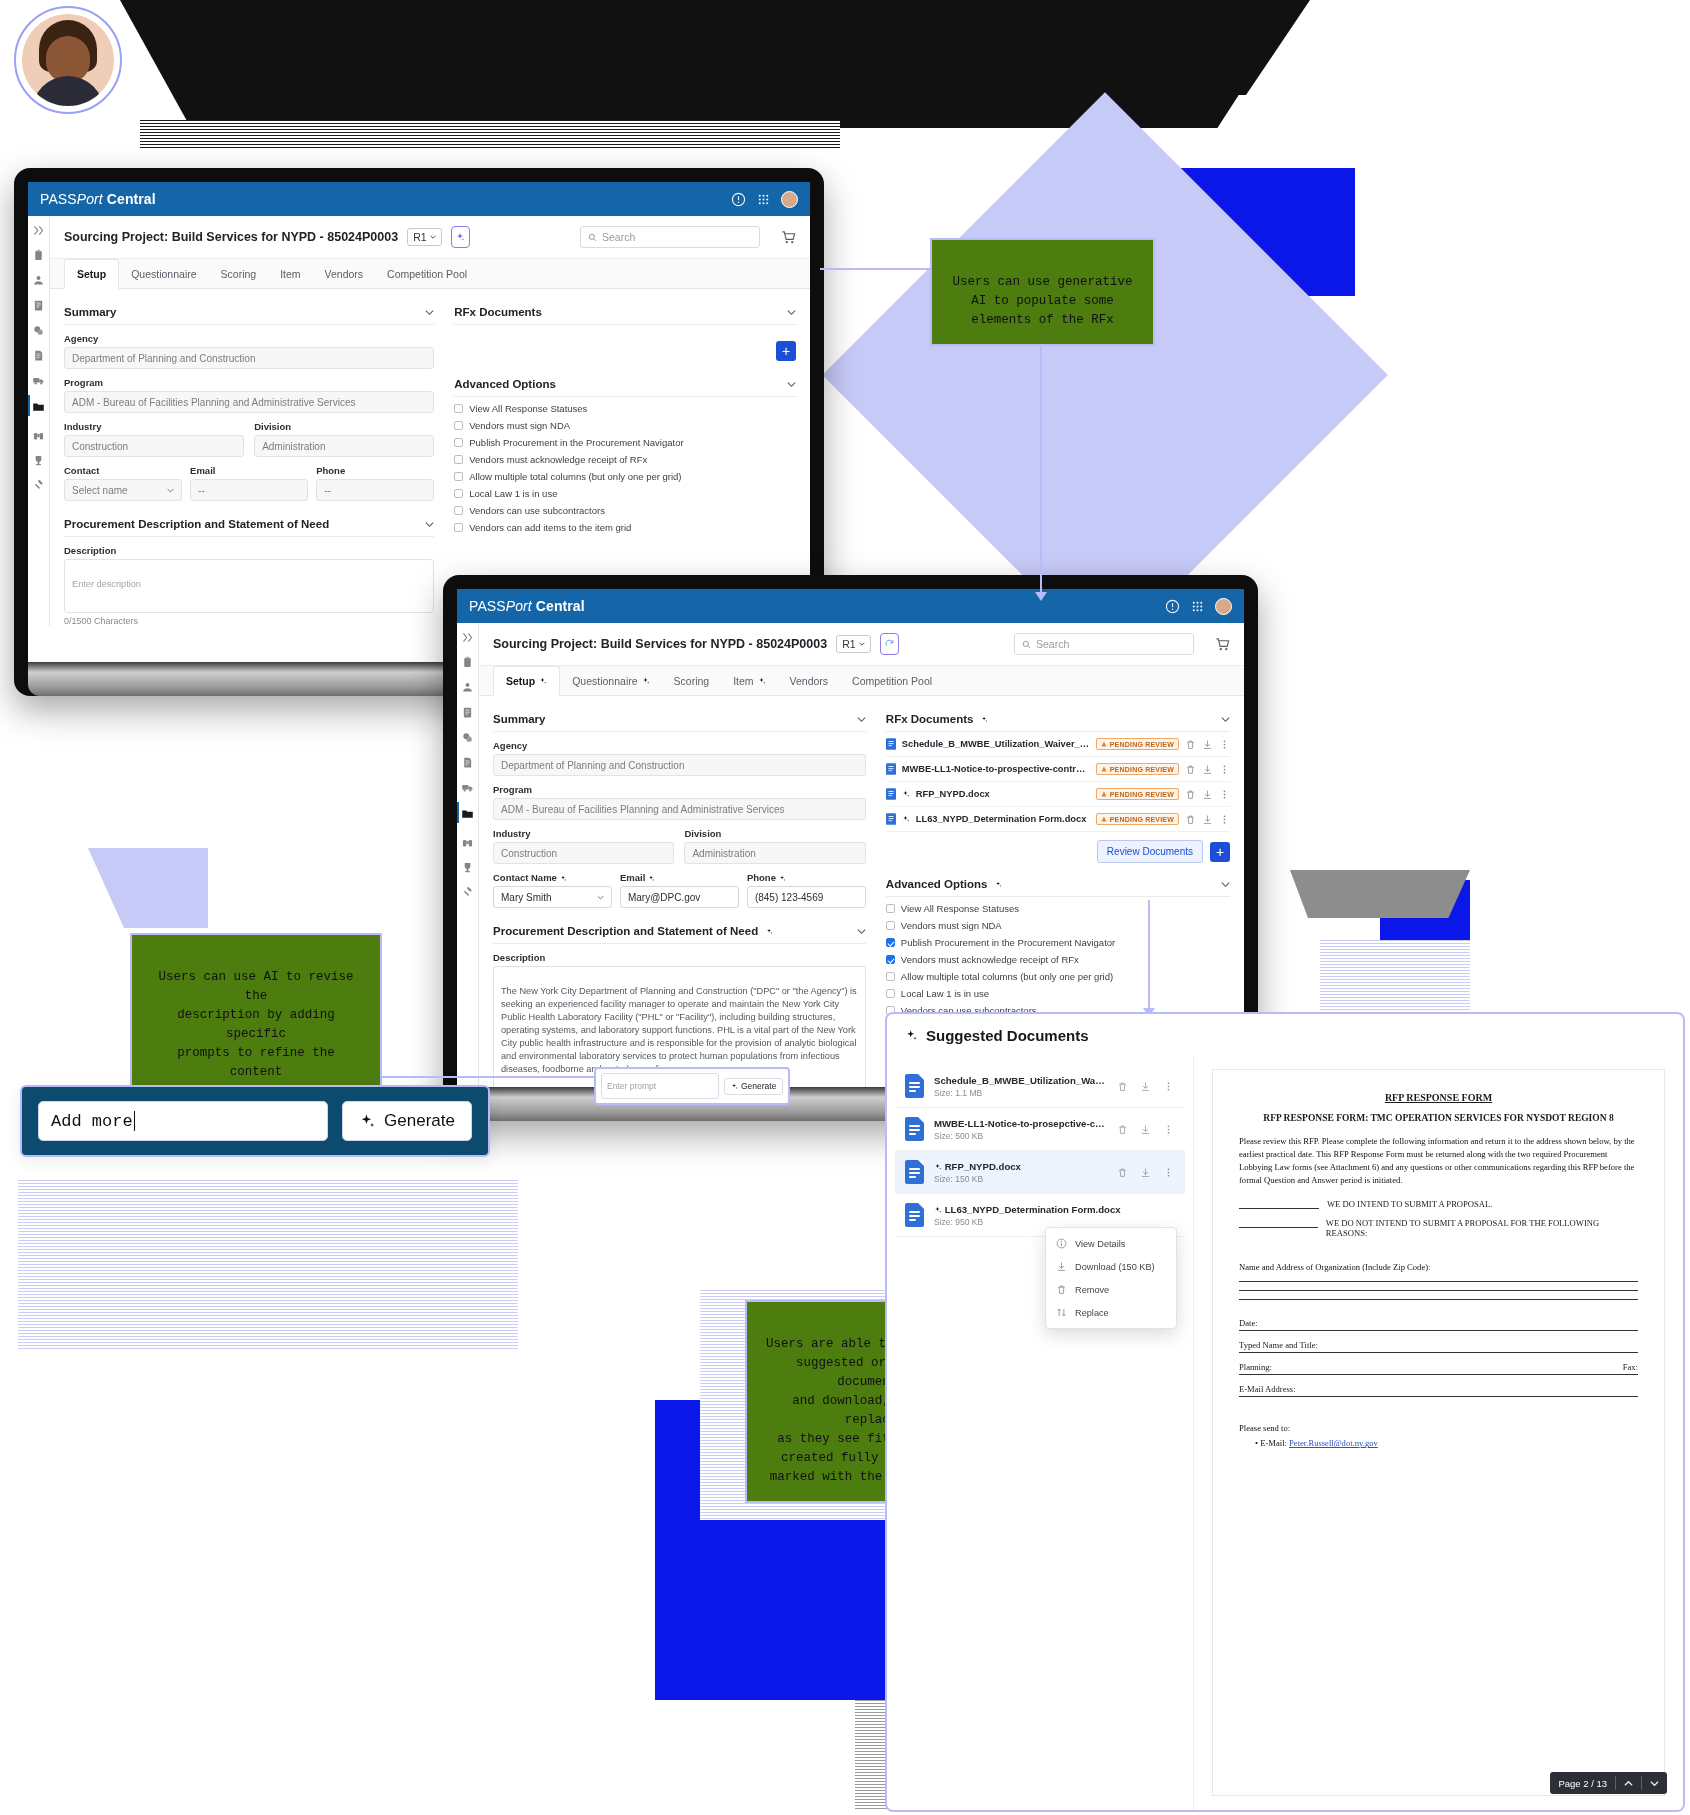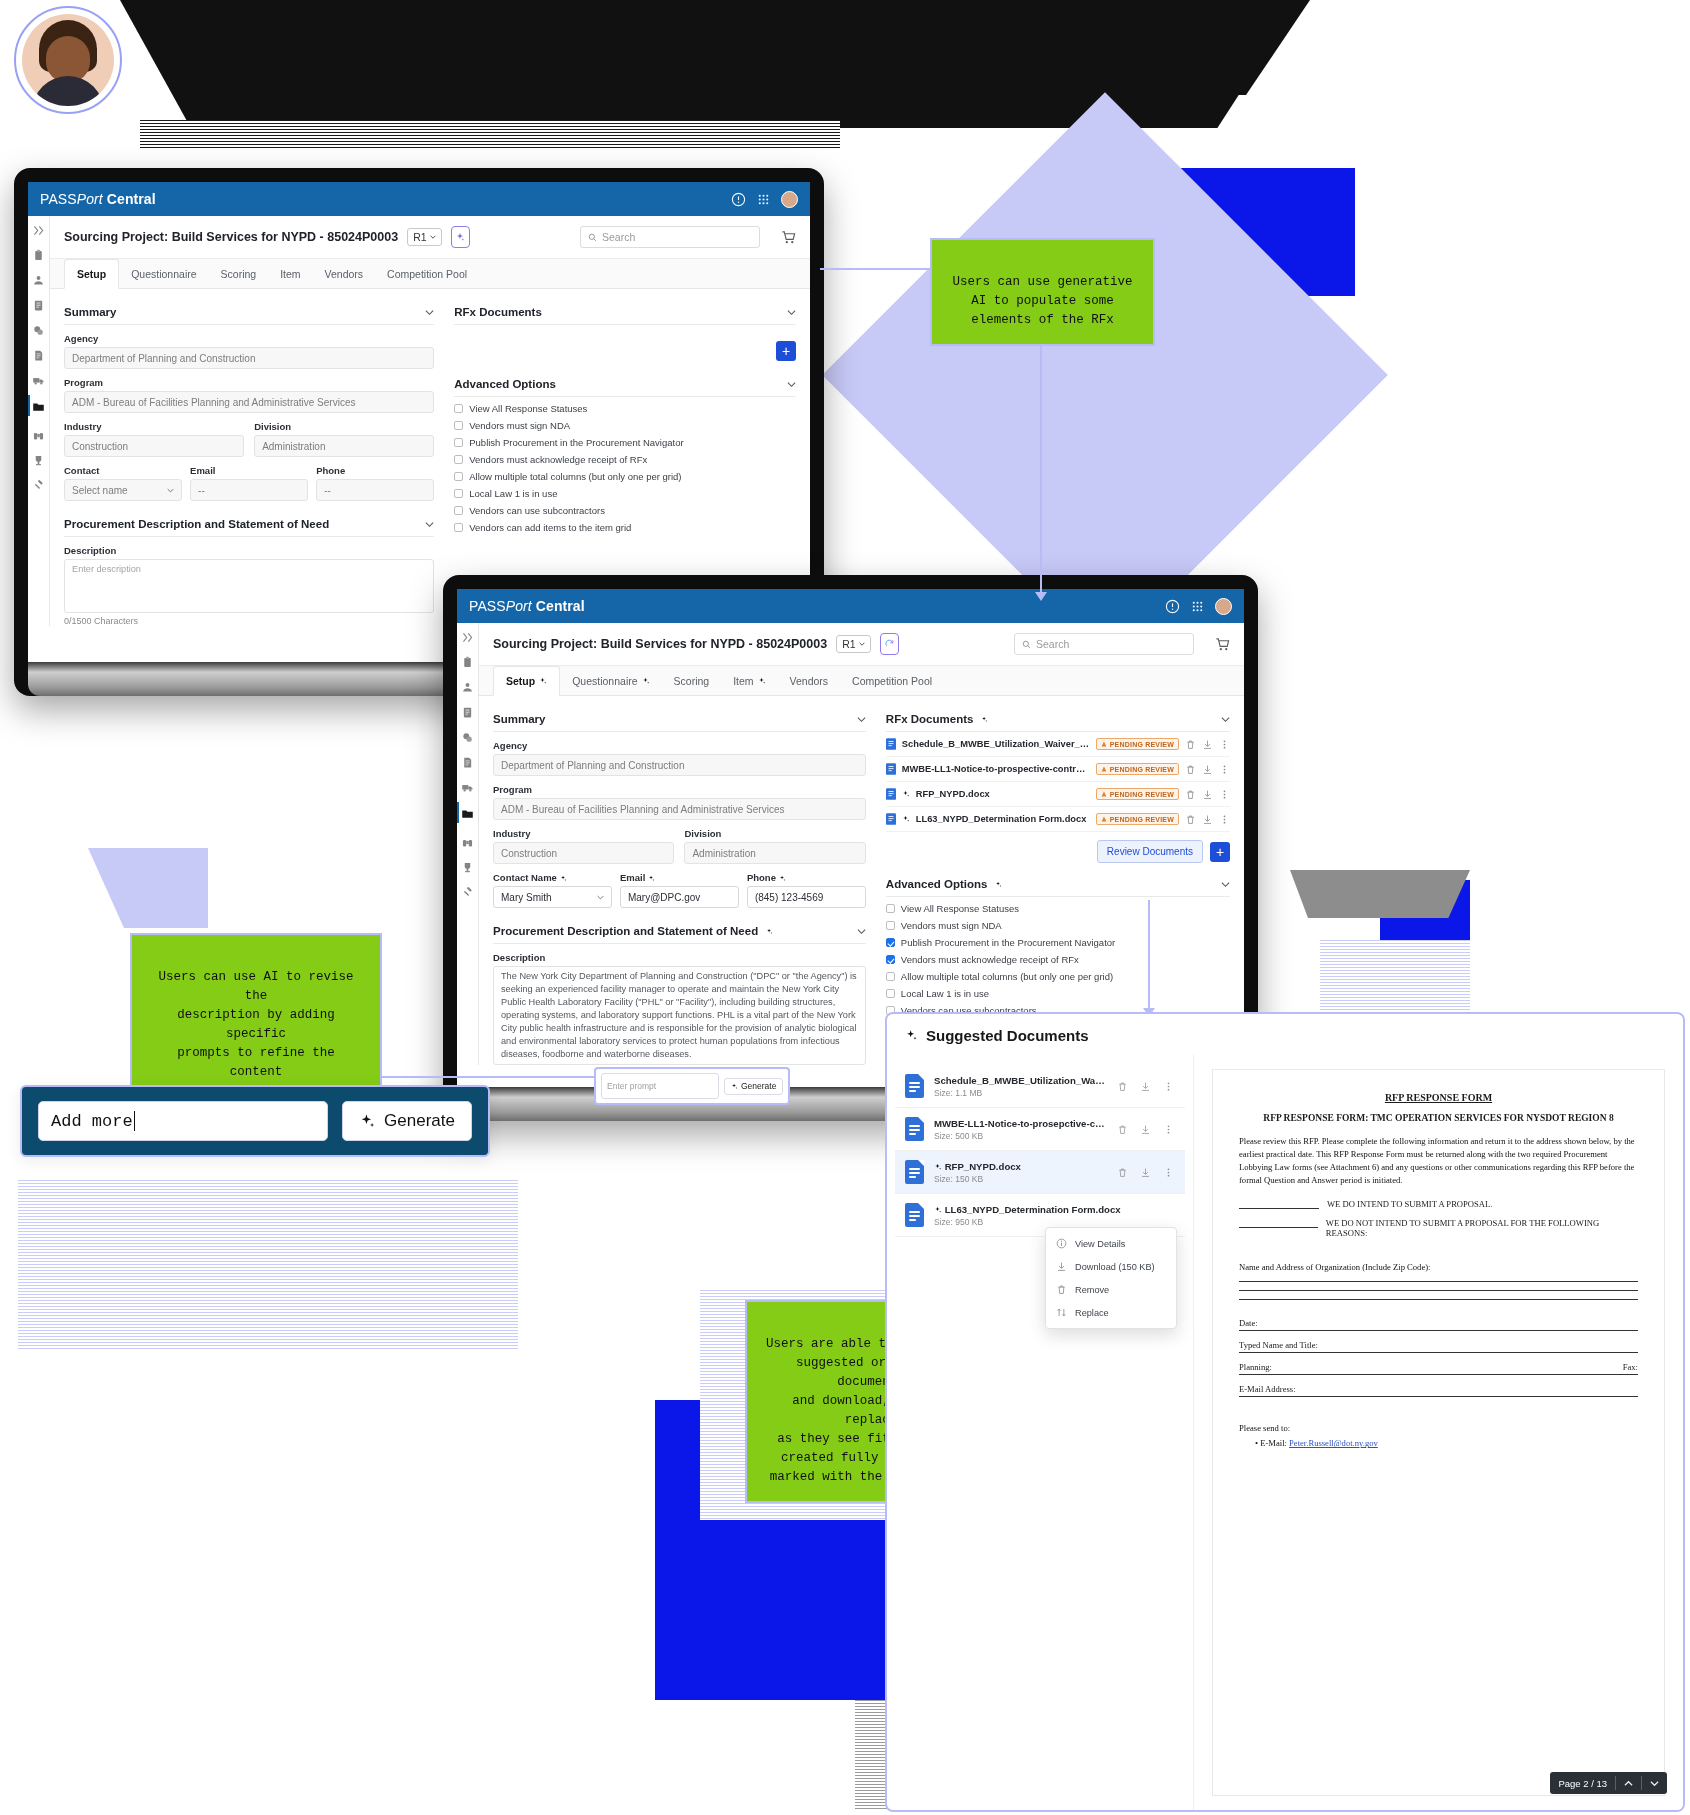--- a/index.html
+++ b/index.html
@@ -157,21 +157,21 @@
   }
   .fld .inp.filled { background:#fff; color:#2b2f35; border-color:#d8d8d8; }
   .fld .inp.sel { justify-content:space-between; }
   .row2 { display:flex; gap:10px; }
   .row2 > * { flex:1; min-width:0; }
   .row3 { display:flex; gap:8px; }
   .row3 > * { flex:1; min-width:0; }
 
   .ta {
     border:1px solid #e3e3e3; border-radius:3px; background:#fff;
-    min-height:54px; font-size:9.2px; color:#53585f; padding:3px 7px;
+    min-height:54px; font-size:9.2px; color:#53585f; padding:18px 7px;
     line-height:1.42; overflow:hidden;
   }
   .ta.empty { color:#a5a5a5; background:#fff; }
   .charcount { font-size:9px; color:#8a8a8a; margin-top:3px; }
 
   .chk-row { display:flex; align-items:center; gap:6px; margin-top:6px; font-size:9.5px; color:#3a3f46; }
   .chk {
     width:9px; height:9px; border:1px solid #bdbdbd; border-radius:2px; background:#fff;
     flex:none;
   }
@@ -196,21 +196,21 @@
   .docfile-ic { width:10px; height:12px; flex:none; }
 
   .plus-btn {
     width:20px; height:20px; background:#1d4ed8; color:#fff; border-radius:3px;
     display:flex; align-items:center; justify-content:center; font-size:14px;
     line-height:1; flex:none;
   }
 
   
   .callout {
-    position:absolute; background:#84cc16; border:2px solid #b7bbf7;
+    position:absolute; background:#4d7c0f; border:2px solid #b7bbf7;
     font-family:"Liberation Mono", monospace; font-size:12.5px; line-height:1.52;
     color:#111; text-align:center; padding:14px 16px; z-index:35;
   }
   .conn { position:absolute; background:#b7bbf7; z-index:30; }
   .arrowhead {
     position:absolute; width:0; height:0; z-index:30;
     border-left:6px solid transparent; border-right:6px solid transparent;
     border-top:9px solid #b7bbf7;
   }
 

